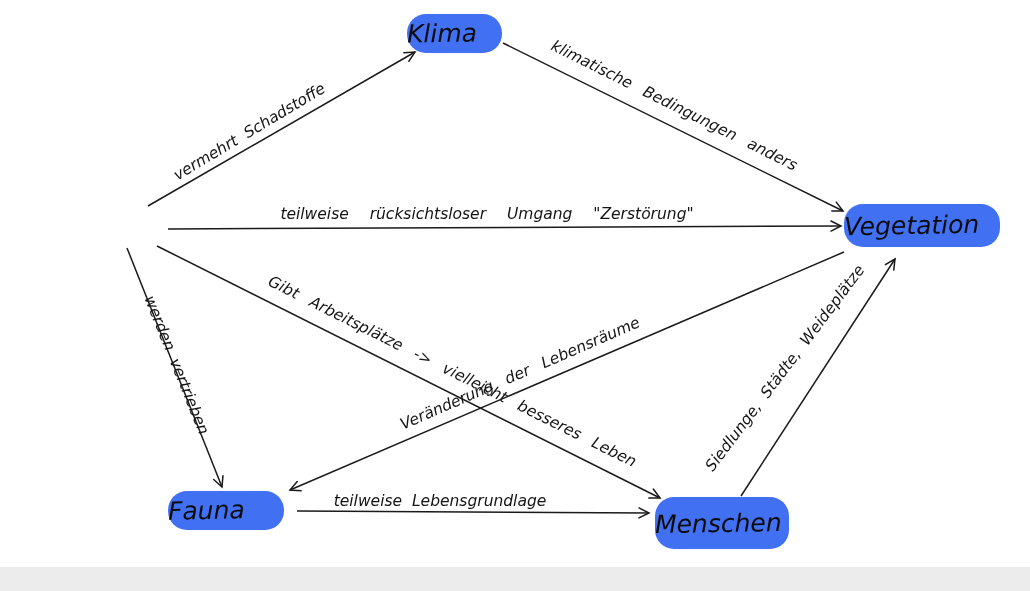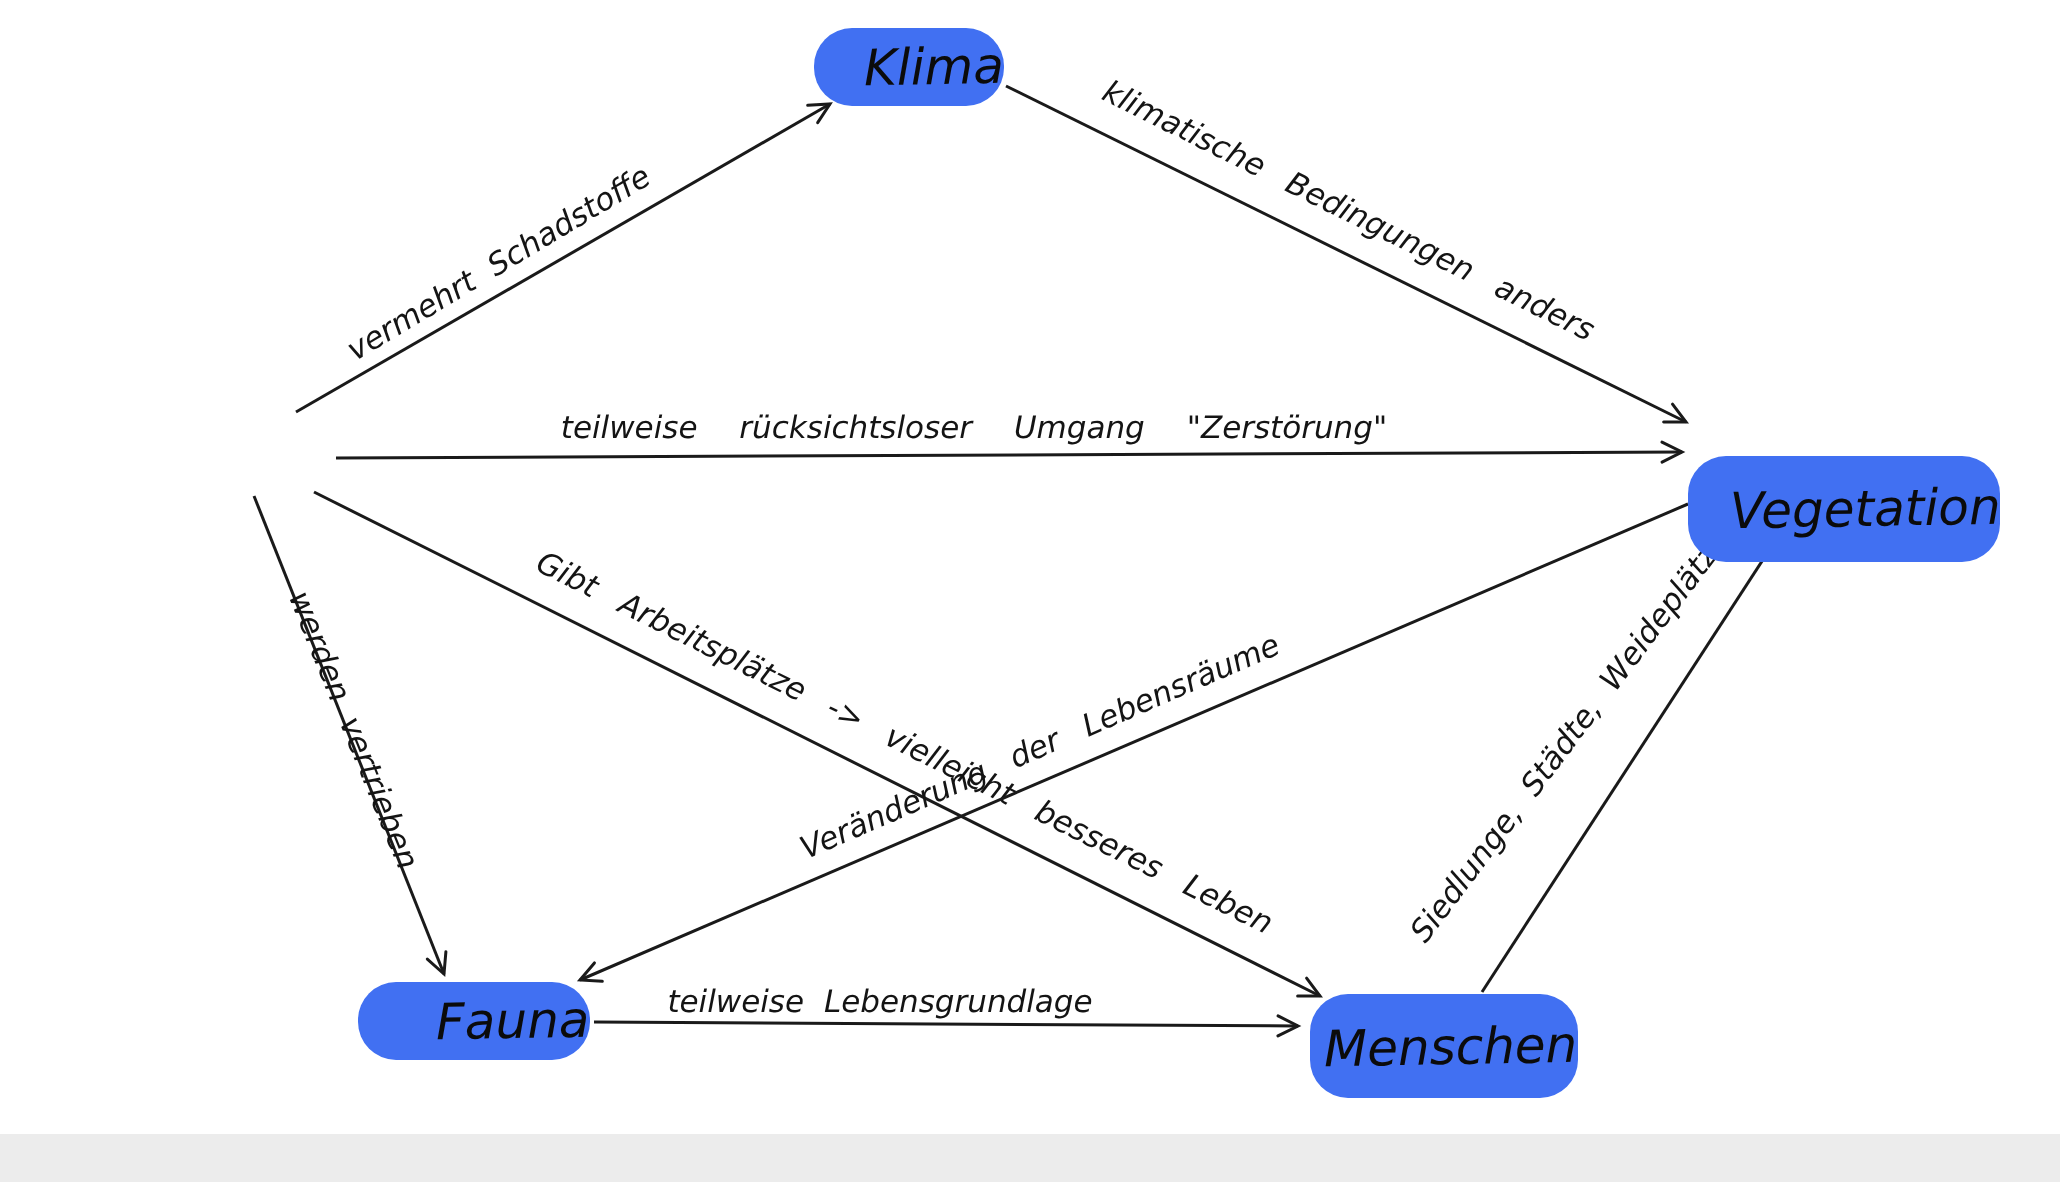--- a/index.html
+++ b/index.html
@@ -29,35 +29,35 @@
   }
   .spread-wide { word-spacing: 16px; }
   .spread-med  { word-spacing: 9px; }
   .spread-sm   { word-spacing: 5px; }
   .node {
     position: absolute;
     background: #4170f2;
     border-radius: 19px;
     display: flex;
     align-items: center;
-    justify-content: flex-end;
+    justify-content: flex-start;
     z-index: 2;
   }
   .node-label {
     font-family: "DejaVu Sans", sans-serif;
     font-style: italic;
     font-size: 25px;
     color: #0b0b0b;
     white-space: nowrap;
     transform: rotate(-1deg);
   }
   #node-klima      { left: 407px; top: 14px;  width: 95px;  height: 39px; }
   #node-tourismus  { left: 30px;  top: 207px; width: 137px; height: 39px; }
-  #node-vegetation { left: 844px; top: 204px; width: 156px; height: 53px; margin-top: 24px; }
-  #node-fauna      { left: 179px; top: 491px; width: 116px; height: 39px; }
+  #node-vegetation { left: 844px; top: 204px; width: 156px; height: 43px; }
+  #node-fauna      { left: 168px; top: 491px; width: 116px; height: 39px; }
   #node-menschen   { left: 655px; top: 497px; width: 134px; height: 52px; }
   .bottom-bar {
     position: absolute;
     left: 0; bottom: 0;
     width: 1030px;
     height: 24px;
     background: #ececec;
     z-index: 1;
   }
 </style>

